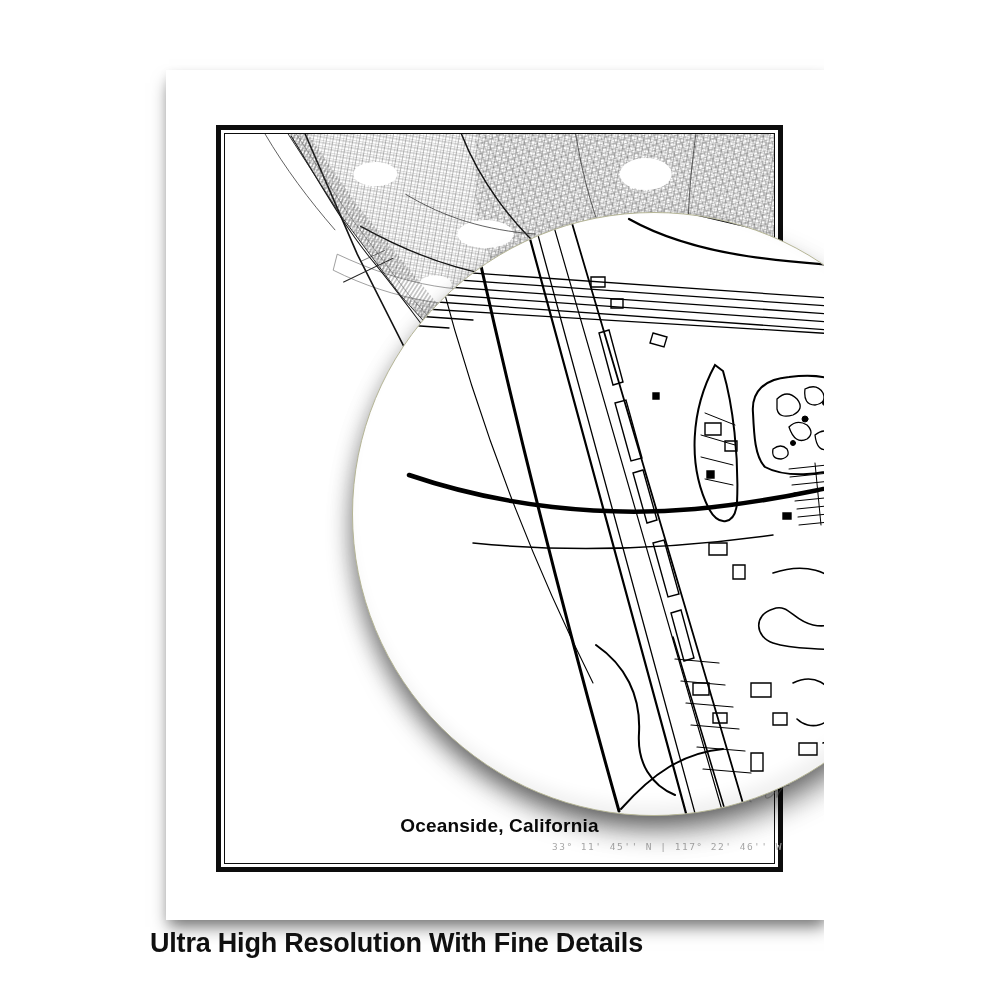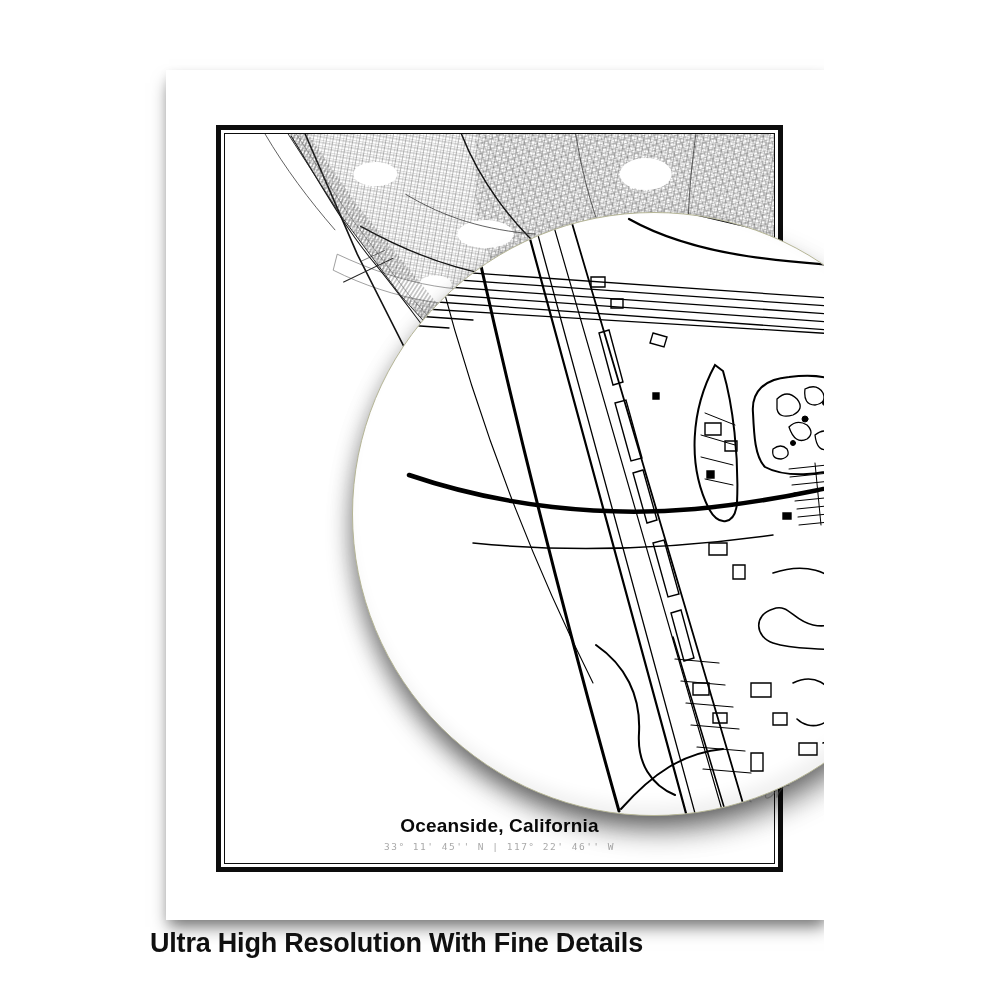--- a/index.html
+++ b/index.html
@@ -8,21 +8,21 @@
   
   .sheet{position:absolute;left:166px;top:70px;width:662px;height:850px;background:#ffffff;
          box-shadow:0 10px 16px -3px rgba(0,0,0,0.50), 2px 4px 10px rgba(0,0,0,0.10);}
   
   .frame{position:absolute;left:50px;top:55px;width:567px;height:747px;border:5px solid #0d0d0d;box-sizing:border-box;}
   .frame-inner{position:absolute;left:3px;top:3px;right:3px;bottom:3px;border:1.5px solid #0d0d0d;overflow:hidden;}
   .basemap{position:absolute;left:0;top:0;width:100%;height:100%;}
   
   .map-title{position:absolute;left:50px;width:567px;top:745px;text-align:center;
              font-size:19px;font-weight:bold;color:#0a0a0a;letter-spacing:.2px;}
-  .map-coords{position:absolute;left:50px;width:567px;top:771px;text-align:center;
+  .map-coords{position:absolute;left:50px;width:567px;top:771px;text-align:right;
               font-family:"DejaVu Sans Mono",monospace;font-size:9.5px;color:#a9a9a9;letter-spacing:1.5px;}
   
   .signature{position:absolute;left:540px;top:708px;width:86px;height:34px;opacity:.5;transform:rotate(-9deg);}
   
   .lens{position:absolute;left:352px;top:212px;width:604px;height:604px;border-radius:50%;
         background:#ffffff;border:1.5px solid #b5b596;box-sizing:border-box;overflow:hidden;
         box-shadow:0 18px 30px -6px rgba(0,0,0,0.40),
                    -10px 10px 22px -8px rgba(0,0,0,0.28),
                    14px 18px 30px -6px rgba(0,0,0,0.26),
                    inset -6px -10px 16px rgba(0,0,0,0.06);}

